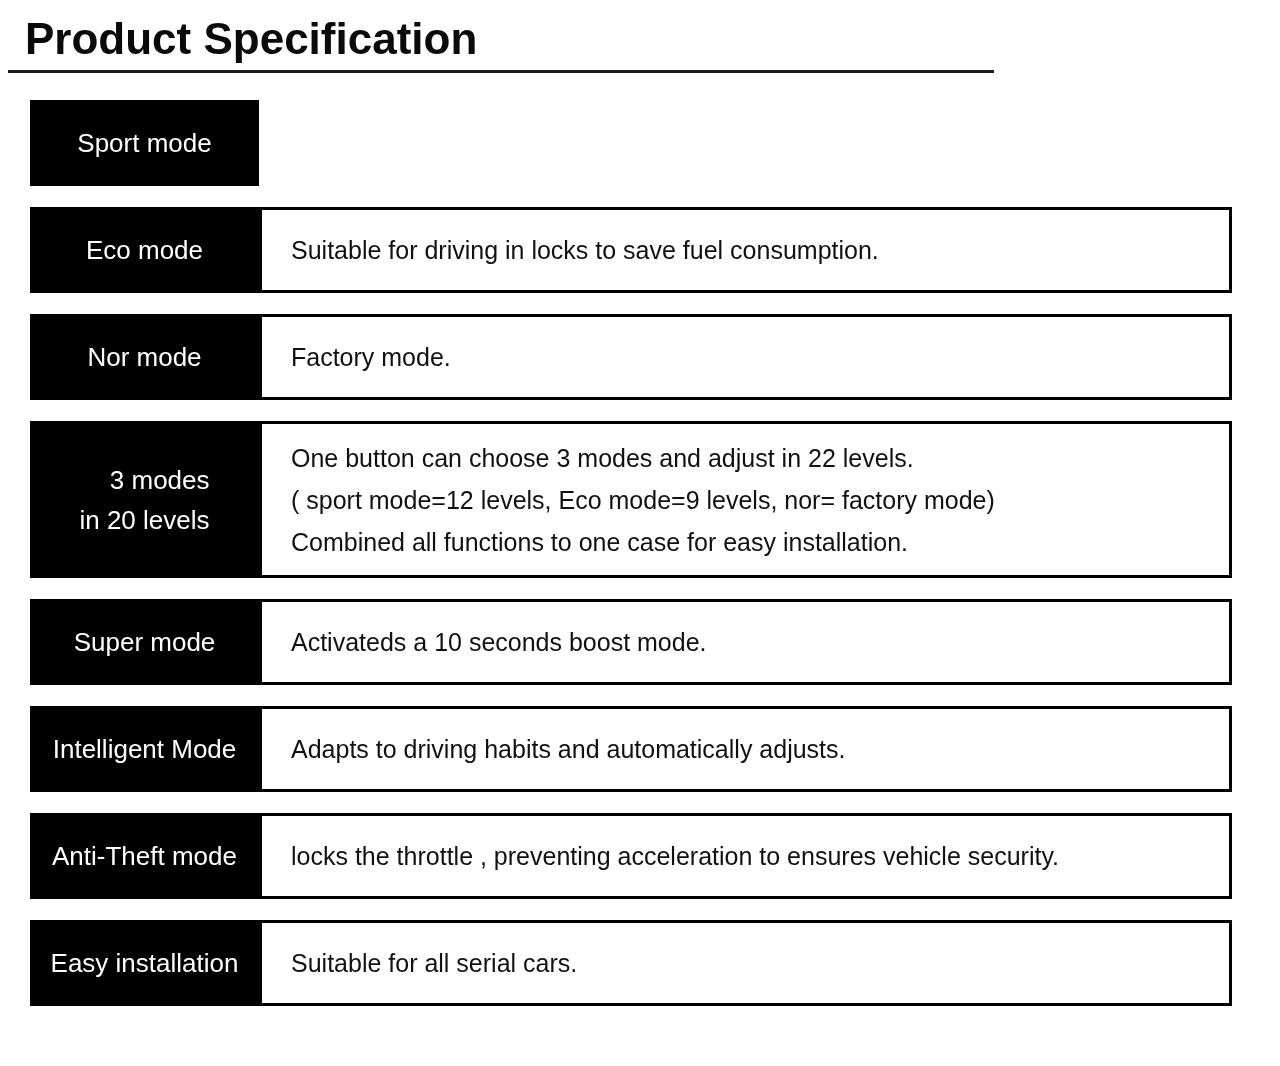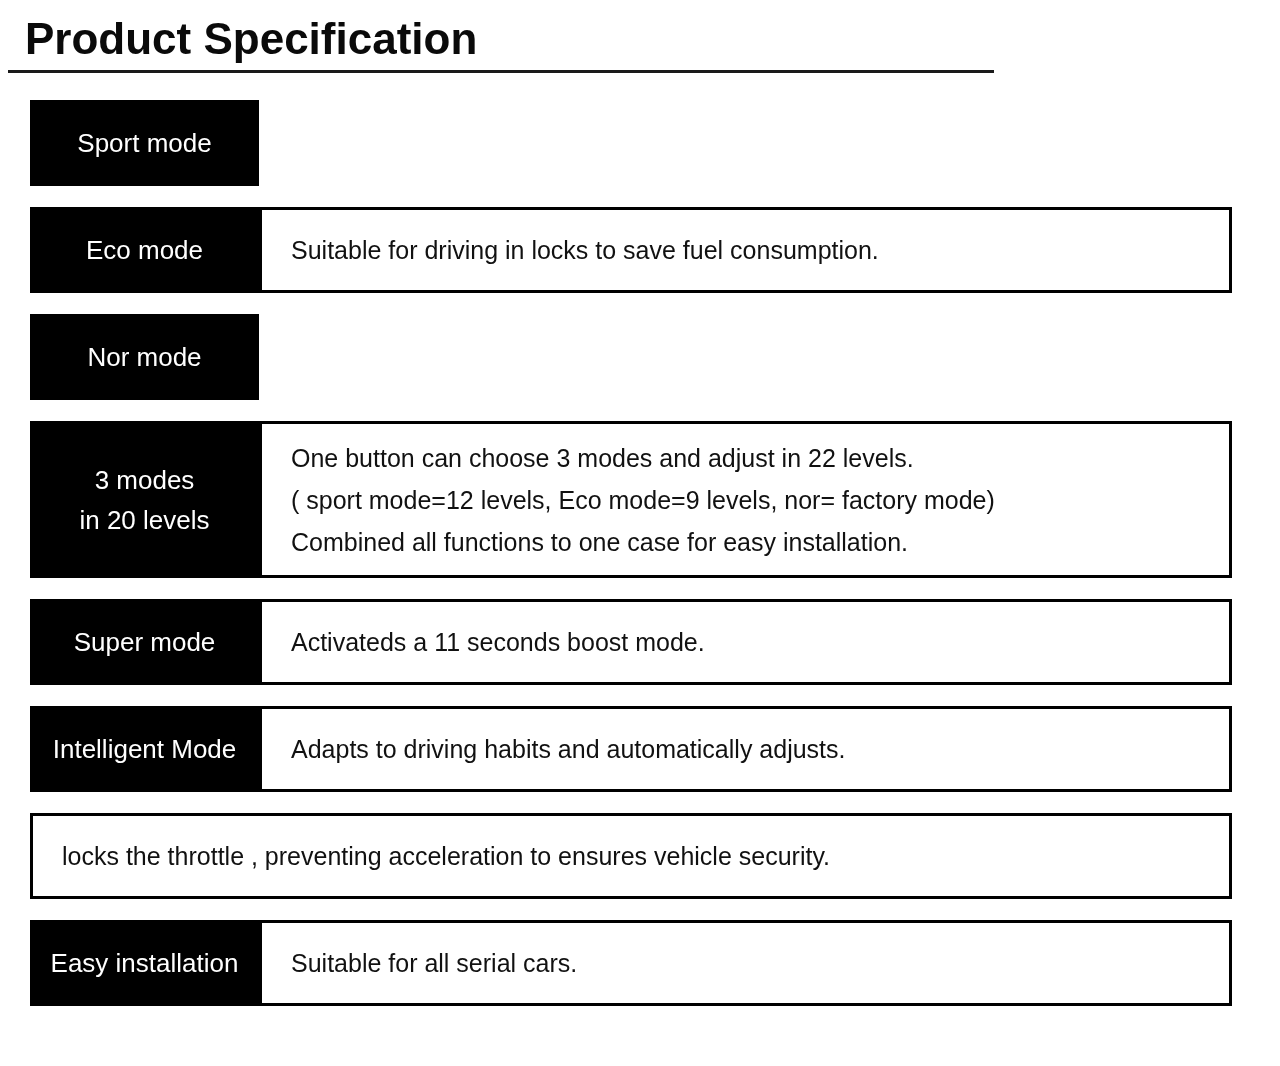--- a/index.html
+++ b/index.html
@@ -56,21 +56,21 @@
     background: var(--label-bg, #000000);
     color: var(--label-text, #ffffff);
     display: flex;
     align-items: center;
     justify-content: center;
     font-size: 26px;
   }
   .spec-label .label-text {
     display: flex;
     flex-direction: column;
-    text-align: center;
+    text-align: right;
   }
   .label-line {
     line-height: 40px;
     white-space: nowrap;
   }
   .spec-desc {
     flex: 1;
     background: #ffffff;
     border: 3px solid var(--box-border, #000000);
     box-sizing: border-box;
@@ -112,20 +112,23 @@
           <div class="desc-line">Suitable for driving in locks to save fuel consumption.</div>
         </div>
   </div>
 
   <div class="spec-row">
     <div class="spec-label">
       <span class="label-text">
             <span class="label-line">Nor mode</span>
           </span>
     </div>
+    <div class="spec-desc">
+          <div class="desc-line">Factory mode.</div>
+        </div>
   </div>
 
   <div class="spec-row tall">
     <div class="spec-label">
       <span class="label-text">
             <span class="label-line">3 modes</span>
             <span class="label-line">in 20 levels</span>
           </span>
     </div>
     <div class="spec-desc">
@@ -135,36 +138,41 @@
         </div>
   </div>
 
   <div class="spec-row">
     <div class="spec-label">
       <span class="label-text">
             <span class="label-line">Super mode</span>
           </span>
     </div>
     <div class="spec-desc">
-          <div class="desc-line">Activateds a 11 seconds boost mode.</div>
+          <div class="desc-line">Activateds a 10 seconds boost mode.</div>
         </div>
   </div>
 
   <div class="spec-row">
     <div class="spec-label">
       <span class="label-text">
             <span class="label-line">Intelligent Mode</span>
           </span>
     </div>
     <div class="spec-desc">
           <div class="desc-line">Adapts to driving habits and automatically adjusts.</div>
         </div>
   </div>
 
   <div class="spec-row">
+    <div class="spec-label">
+      <span class="label-text">
+            <span class="label-line">Anti-Theft mode</span>
+          </span>
+    </div>
     <div class="spec-desc">
           <div class="desc-line">locks the throttle , preventing acceleration to ensures vehicle security.</div>
         </div>
   </div>
 
   <div class="spec-row">
     <div class="spec-label">
       <span class="label-text">
             <span class="label-line">Easy installation</span>
           </span>

